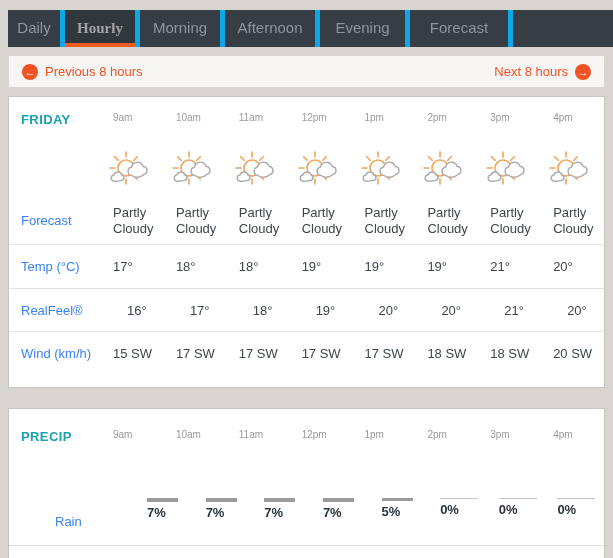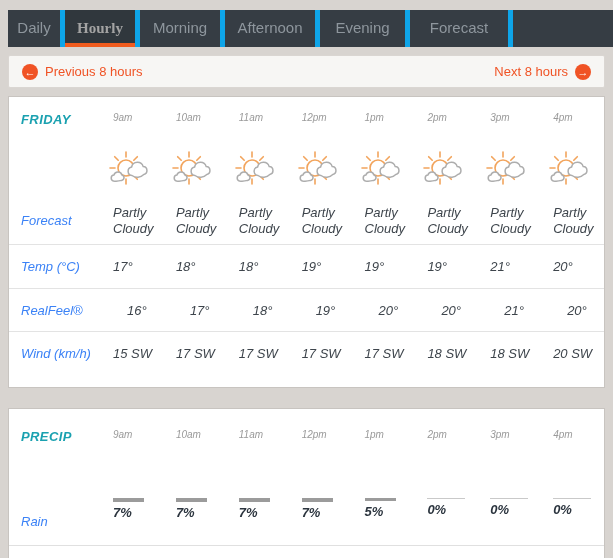--- a/index.html
+++ b/index.html
@@ -77,21 +77,20 @@
     background: #ffffff;
     border: 1px solid #c8c4c0;
     margin: 0 8px;
   }
   #panel-hourly { margin-top: 8px; height: 292px; overflow: hidden; }
   #panel-precip { margin-top: 20px; height: 150px; border-bottom: none; overflow: hidden; }
 
   .grid {
     display: grid;
     grid-template-columns: 92px repeat(8, 1fr);
-    font-style: italic;
   }
   .cell { padding-left: 12px; font-size: 13px; color: #3e454c; }
   .cell.label { color: #3b82f6; }
 
   .header-row { padding-top: 15px; height: 44px; }
   .header-row .time { color: #9a9a9a; font-size: 10px; }
   .day-label, .section-label {
     color: #1aa1b0;
     font-weight: bold;
     font-size: 13px;
@@ -104,21 +103,21 @@
   .data-row { align-items: center; }
   .row-forecast { height: 47px; border-bottom: 1px solid #e3e3e3; line-height: 16px; }
   .row-forecast .cell { padding-right: 6px; }
   .row-temp     { height: 44px; border-bottom: 1px solid #e3e3e3; }
   .row-realfeel { height: 43px; border-bottom: 1px solid #e3e3e3; gap: 14px; }
   .row-wind     { height: 55px; align-items: start; padding-top: 14px; }
 
   
   .precip-header { padding-top: 20px; height: 46px; }
   .precip-spacer { height: 42px; }
-  .rain-row { height: 48px; align-items: start; padding-top: 1px; }
+  .rain-row { height: 48px; align-items: start; padding-top: 1px; margin-left: 34px; }
   .rain-row .label { padding-top: 16px; }
   .rain-cell { display: flex; flex-direction: column; }
   .rain-bar { height: 4px; width: 31px; background: #9b9b9b; margin-bottom: 3px; }
   .rain-val { font-size: 13px; font-weight: bold; color: #2b343e; }
   .precip-bottom { border-top: 1px solid #e0e0e0; height: 13px; }
 
   .wicon svg { display: block; }
 </style>
 </head>
 <body>

